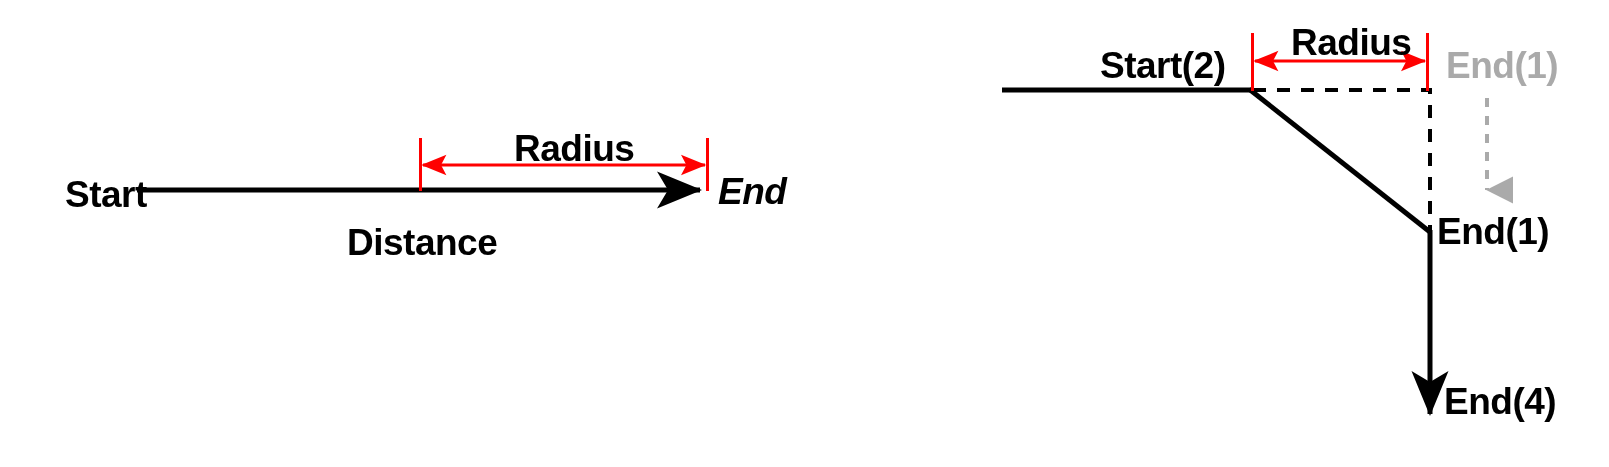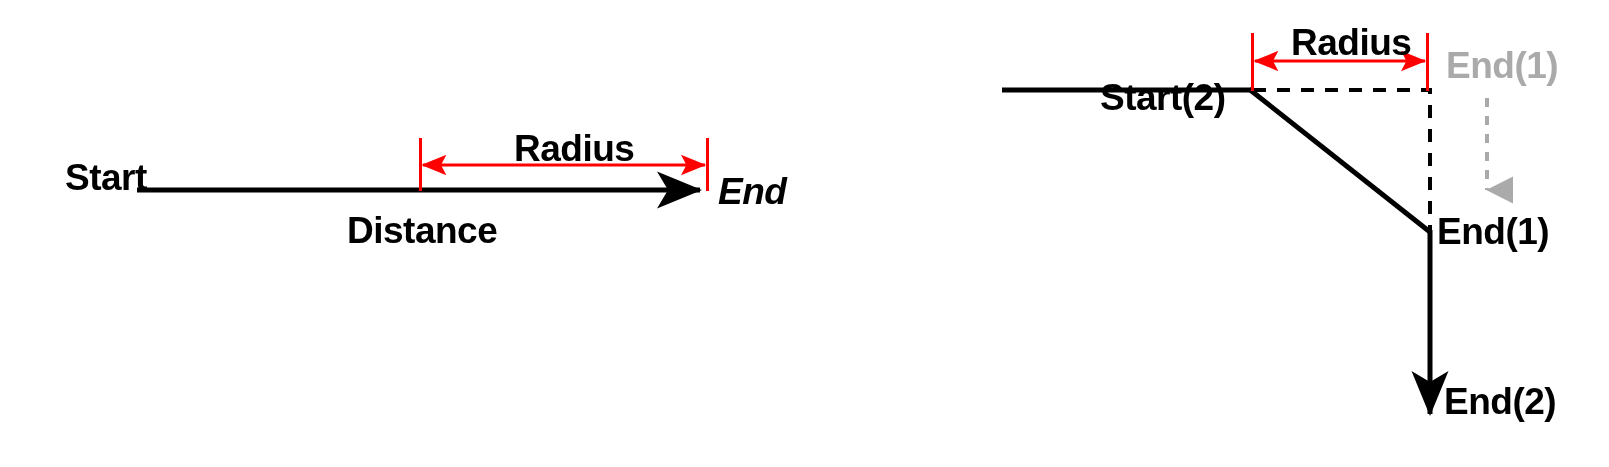--- a/index.html
+++ b/index.html
@@ -72,32 +72,32 @@
       <path d="M1253,90 L1430,90 L1430,232" fill="none" stroke="#000000" stroke-width="4" stroke-dasharray="13,11"></path>
 
       <line x1="1252.5" y1="33" x2="1252.5" y2="91" stroke="#ff0000" stroke-width="3"></line>
       <line x1="1427.5" y1="33" x2="1427.5" y2="91" stroke="#ff0000" stroke-width="3"></line>
       <line x1="1255" y1="61" x2="1425" y2="61" stroke="#ff0000" stroke-width="3" marker-start="url(#red-arrow-start)" marker-end="url(#red-arrow-end)"></line>
 
       <line x1="1487" y1="98" x2="1487" y2="190" stroke="#aaaaaa" stroke-width="4" stroke-dasharray="9,9" marker-end="url(#gray-arrow)"></line>
     </g>
   </svg>
 
-  <div class="lbl lbl-main" style="left:65px; top:159px;">Start</div>
+  <div class="lbl lbl-main" style="left:65px; top:176px;">Start</div>
 
   <div class="lbl lbl-main" style="left:718px; top:173px;font-style:italic;">End</div>
 
   <div class="lbl lbl-radius" style="left:514px; top:130px;">Radius</div>
 
-  <div class="lbl lbl-main" style="left:347px; top:212px;">Distance</div>
+  <div class="lbl lbl-main" style="left:347px; top:224px;">Distance</div>
 
 
-  <div class="lbl lbl-main" style="left:1100px; top:47px;margin-top:32px;">Start(2)</div>
+  <div class="lbl lbl-main" style="left:1100px; top:47px;">Start(2)</div>
 
   <div class="lbl lbl-radius" style="left:1291px; top:24px;">Radius</div>
 
   <div class="lbl lbl-main lbl-ghost" style="left:1446px; top:47px;">End(1)</div>
 
   <div class="lbl lbl-main" style="left:1437px; top:213px;">End(1)</div>
 
-  <div class="lbl lbl-main" style="left:1444px; top:383px;">End(2)</div>
+  <div class="lbl lbl-main" style="left:1444px; top:383px;">End(4)</div>
 
 </div>
 
 </body></html>

